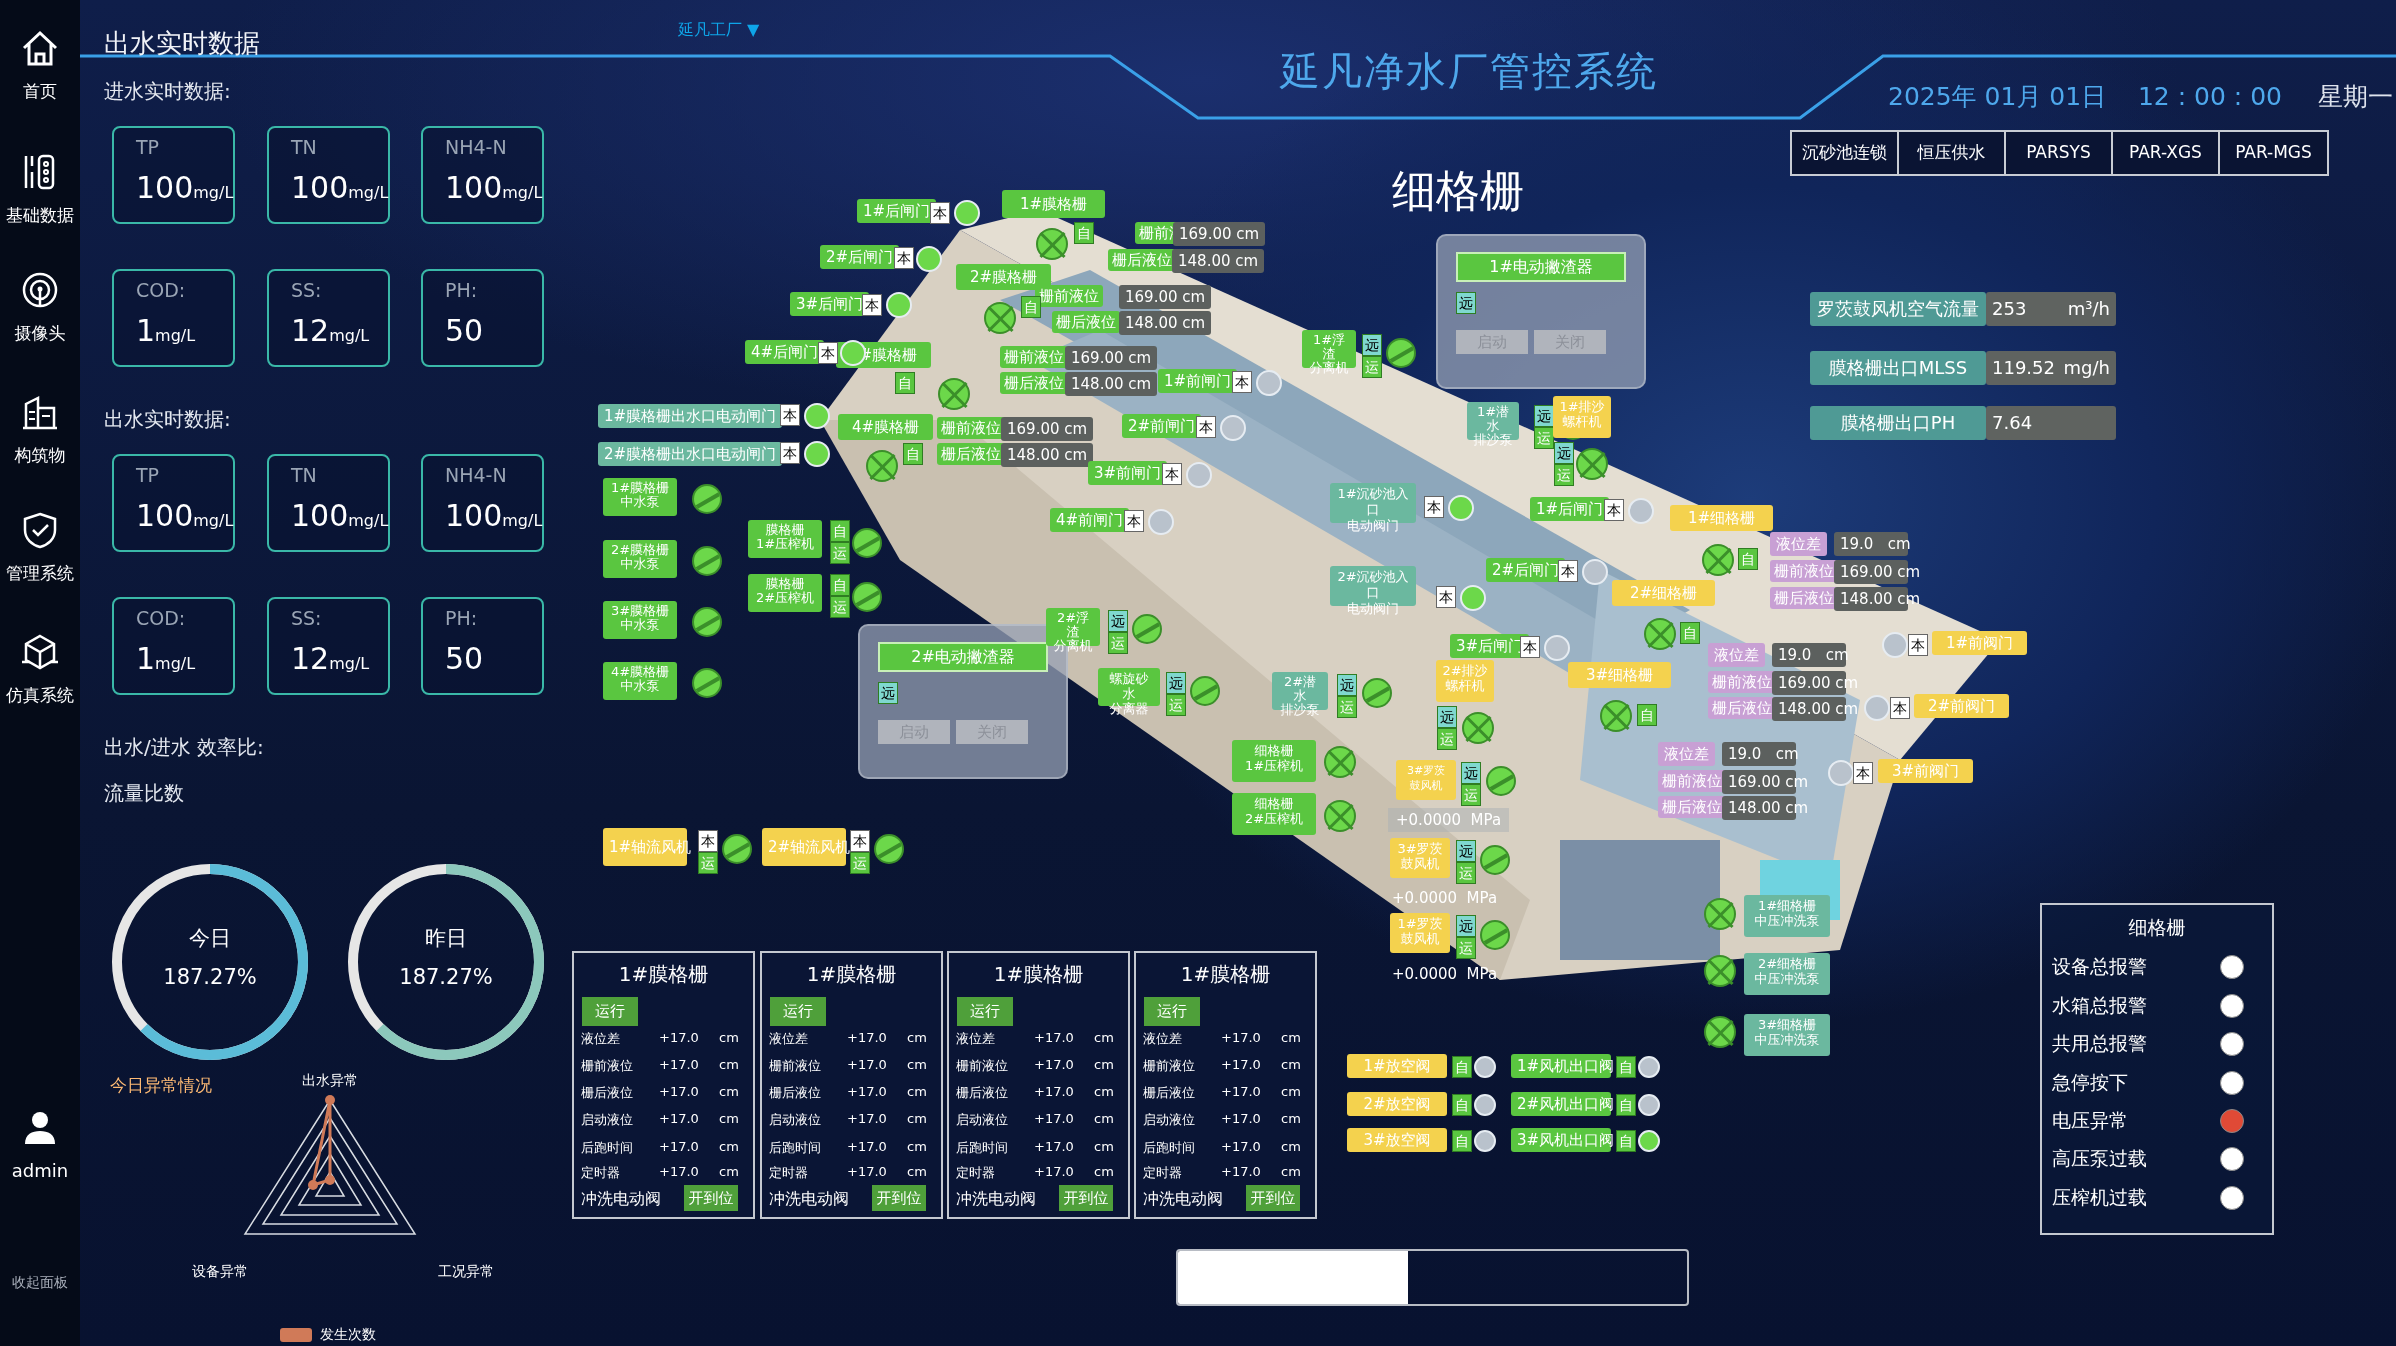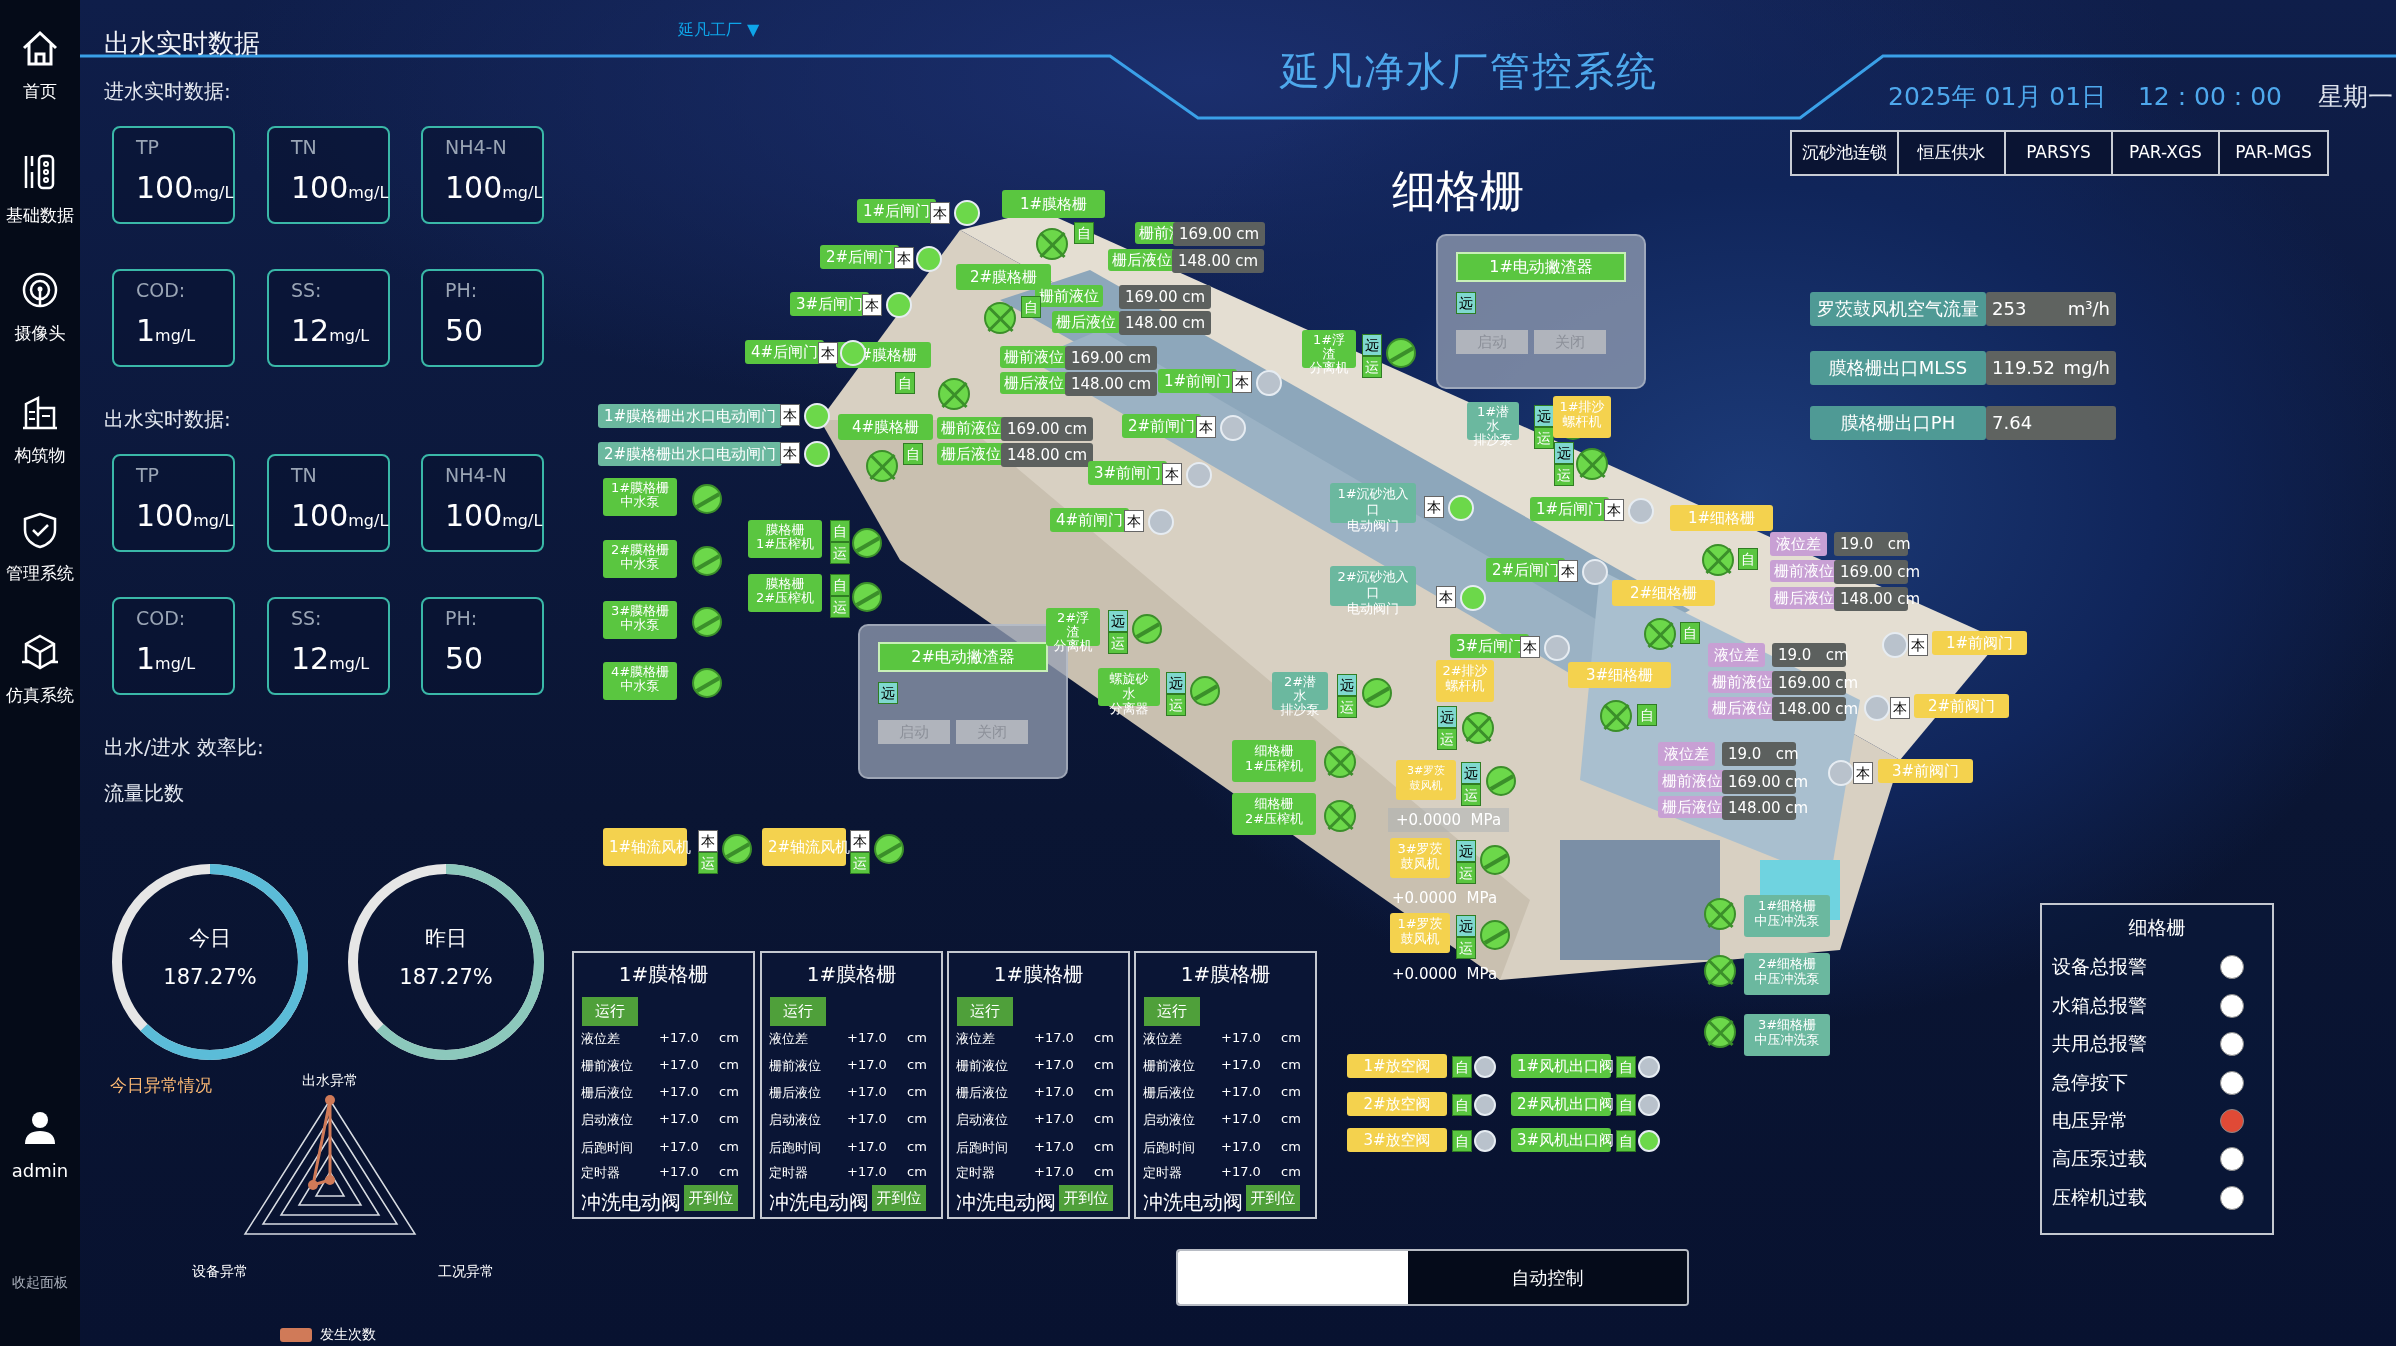--- a/index.html
+++ b/index.html
@@ -56,21 +56,21 @@
 .scraper .yuan{position:absolute;left:18px;top:56px}
 .scraper .b{position:absolute;top:94px;width:72px;height:24px;background:#b0b4bc;color:#8c9099;font-size:15px;line-height:24px;text-align:center;cursor:pointer}
 .pressure{position:absolute;font-size:15px;color:#fff;padding:3px 8px}
 
 .mtable{position:absolute;top:951px;width:183px;height:268px;border:2px solid #c4c8d0;background:#0a1535}
 .mtable .h{text-align:center;font-size:20px;margin-top:8px}
 .mtable .run{position:absolute;left:8px;top:44px;width:56px;height:29px;background:#4fa03a;font-size:15px;line-height:29px;text-align:center}
 .mtable .row{position:absolute;left:7px;width:168px;font-size:13px;display:flex}
 .mtable .row span:nth-child(1){width:78px}
 .mtable .row span:nth-child(2){width:60px}
-.mtable .flush{position:absolute;left:7px;top:236px;font-size:20px}
+.mtable .flush{position:absolute;left:7px;top:236px;font-size:16px}
 .mtable .open{position:absolute;left:110px;top:232px;width:54px;height:26px;background:#4fa03a;font-size:15px;line-height:26px;text-align:center}
 .alarm-panel{position:absolute;left:2040px;top:903px;width:234px;height:332px;border:2px solid #c4c8d0;background:rgba(10,25,60,.5)}
 .alarm-panel .h{text-align:center;font-size:19px;margin-top:10px}
 .alarm-row{position:absolute;left:10px;width:210px;font-size:19px}
 .alarm-row .led{position:absolute;left:168px;top:1px;width:24px;height:24px;border-radius:50%;border:1px solid #888}
 .auto-ctrl{position:absolute;left:1176px;top:1249px;width:513px;height:57px;border:2px solid #b8bcc4;border-radius:4px;display:flex;overflow:hidden}
 .auto-ctrl .l{width:230px;background:#fff;cursor:pointer}
 .auto-ctrl .r{flex:1;background:#050b1a;font-size:18px;line-height:53px;text-align:center;cursor:pointer}
 .legend{position:absolute;left:280px;top:1326px;font-size:14px;display:flex;align-items:center}
 .legend .sw{width:32px;height:14px;background:#d07a58;border-radius:3px;margin-right:8px}
@@ -692,21 +692,20 @@
       <span>定时器</span>
       <span>+17.0</span>
       <span>cm</span>
     </div>
   <div class="flush">冲洗电动阀</div>
   <div class="open">开到位</div>
 </div>
 
 <div class="auto-ctrl">
   <div class="l"></div>
-  <div class="r">自动控制</div>
 </div>
 
 <div class="alarm-panel">
   <div class="h">细格栅</div>
   <div class="alarm-row" style="top:49px"><span>设备总报警</span><span class="led" style="background:#fff"></span></div>
   <div class="alarm-row" style="top:88px"><span>水箱总报警</span><span class="led" style="background:#fff"></span></div>
   <div class="alarm-row" style="top:126px"><span>共用总报警</span><span class="led" style="background:#fff"></span></div>
   <div class="alarm-row" style="top:165px"><span>急停按下</span><span class="led" style="background:#fff"></span></div>
   <div class="alarm-row" style="top:203px"><span>电压异常</span><span class="led" style="background:#e04a36"></span></div>
   <div class="alarm-row" style="top:241px"><span>高压泵过载</span><span class="led" style="background:#fff"></span></div>

